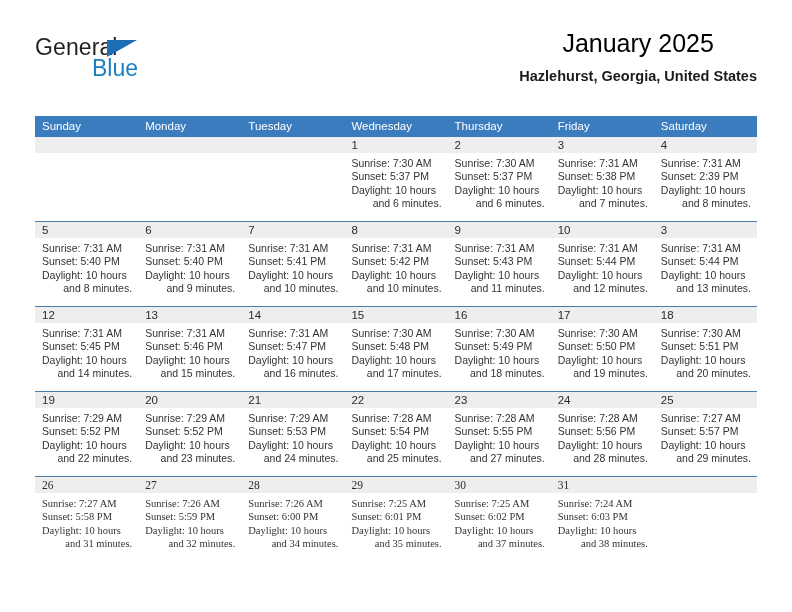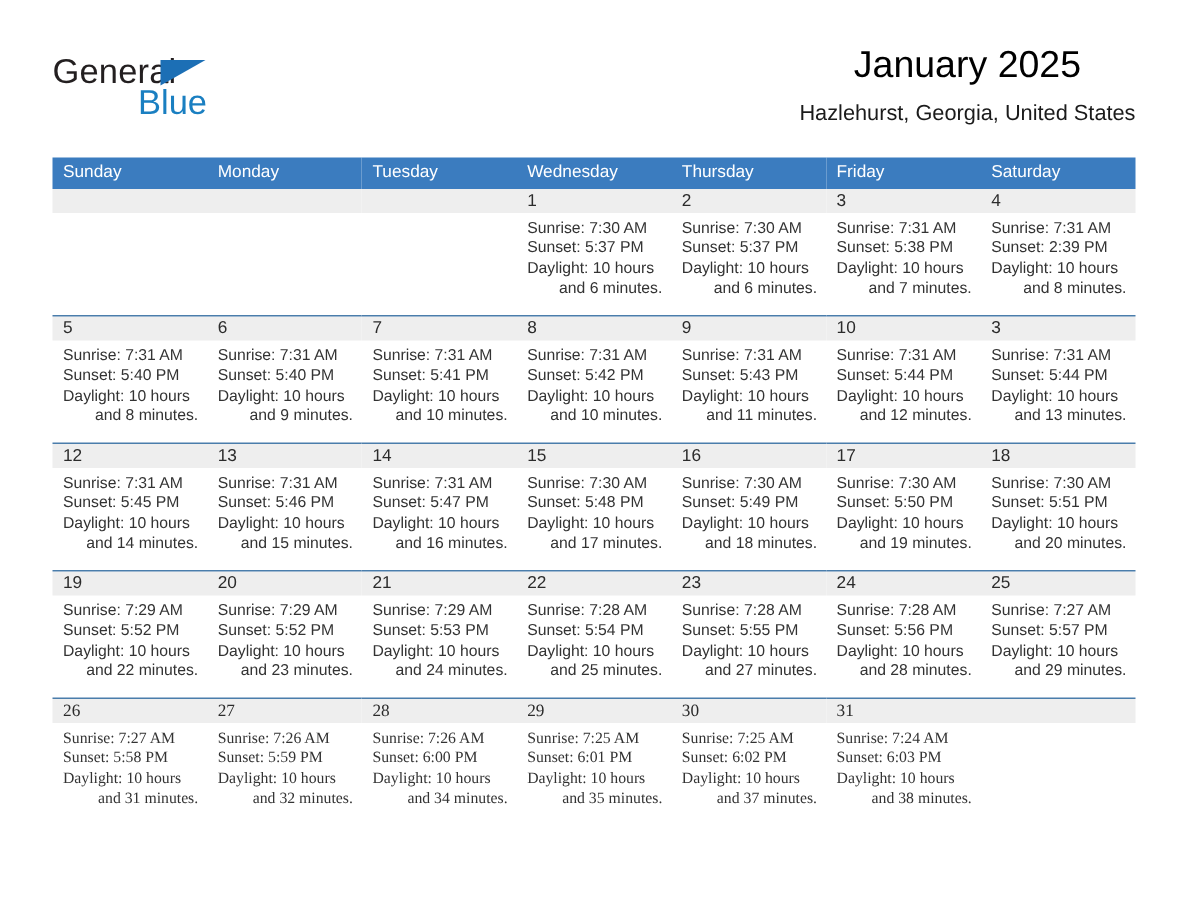--- a/index.html
+++ b/index.html
@@ -75,27 +75,28 @@
     color: #000000;
     line-height: 30px;
     white-space: nowrap;
   }
   .cal-location {
     font-size: 14.5px;
     color: #1b1b1b;
     line-height: 22px;
     margin-top: 7px;
     white-space: nowrap;
+    font-weight: bold;
   }
 
   
   .calendar {
     position: absolute;
     left: 35px;
-    top: 105px;
+    top: 116px;
     width: 722px;
     border-collapse: collapse;
     table-layout: fixed;
   }
   .calendar th {
     background: #3b7cbf;
     color: #ffffff;
     font-size: 11.5px;
     font-weight: normal;
     text-align: left;

